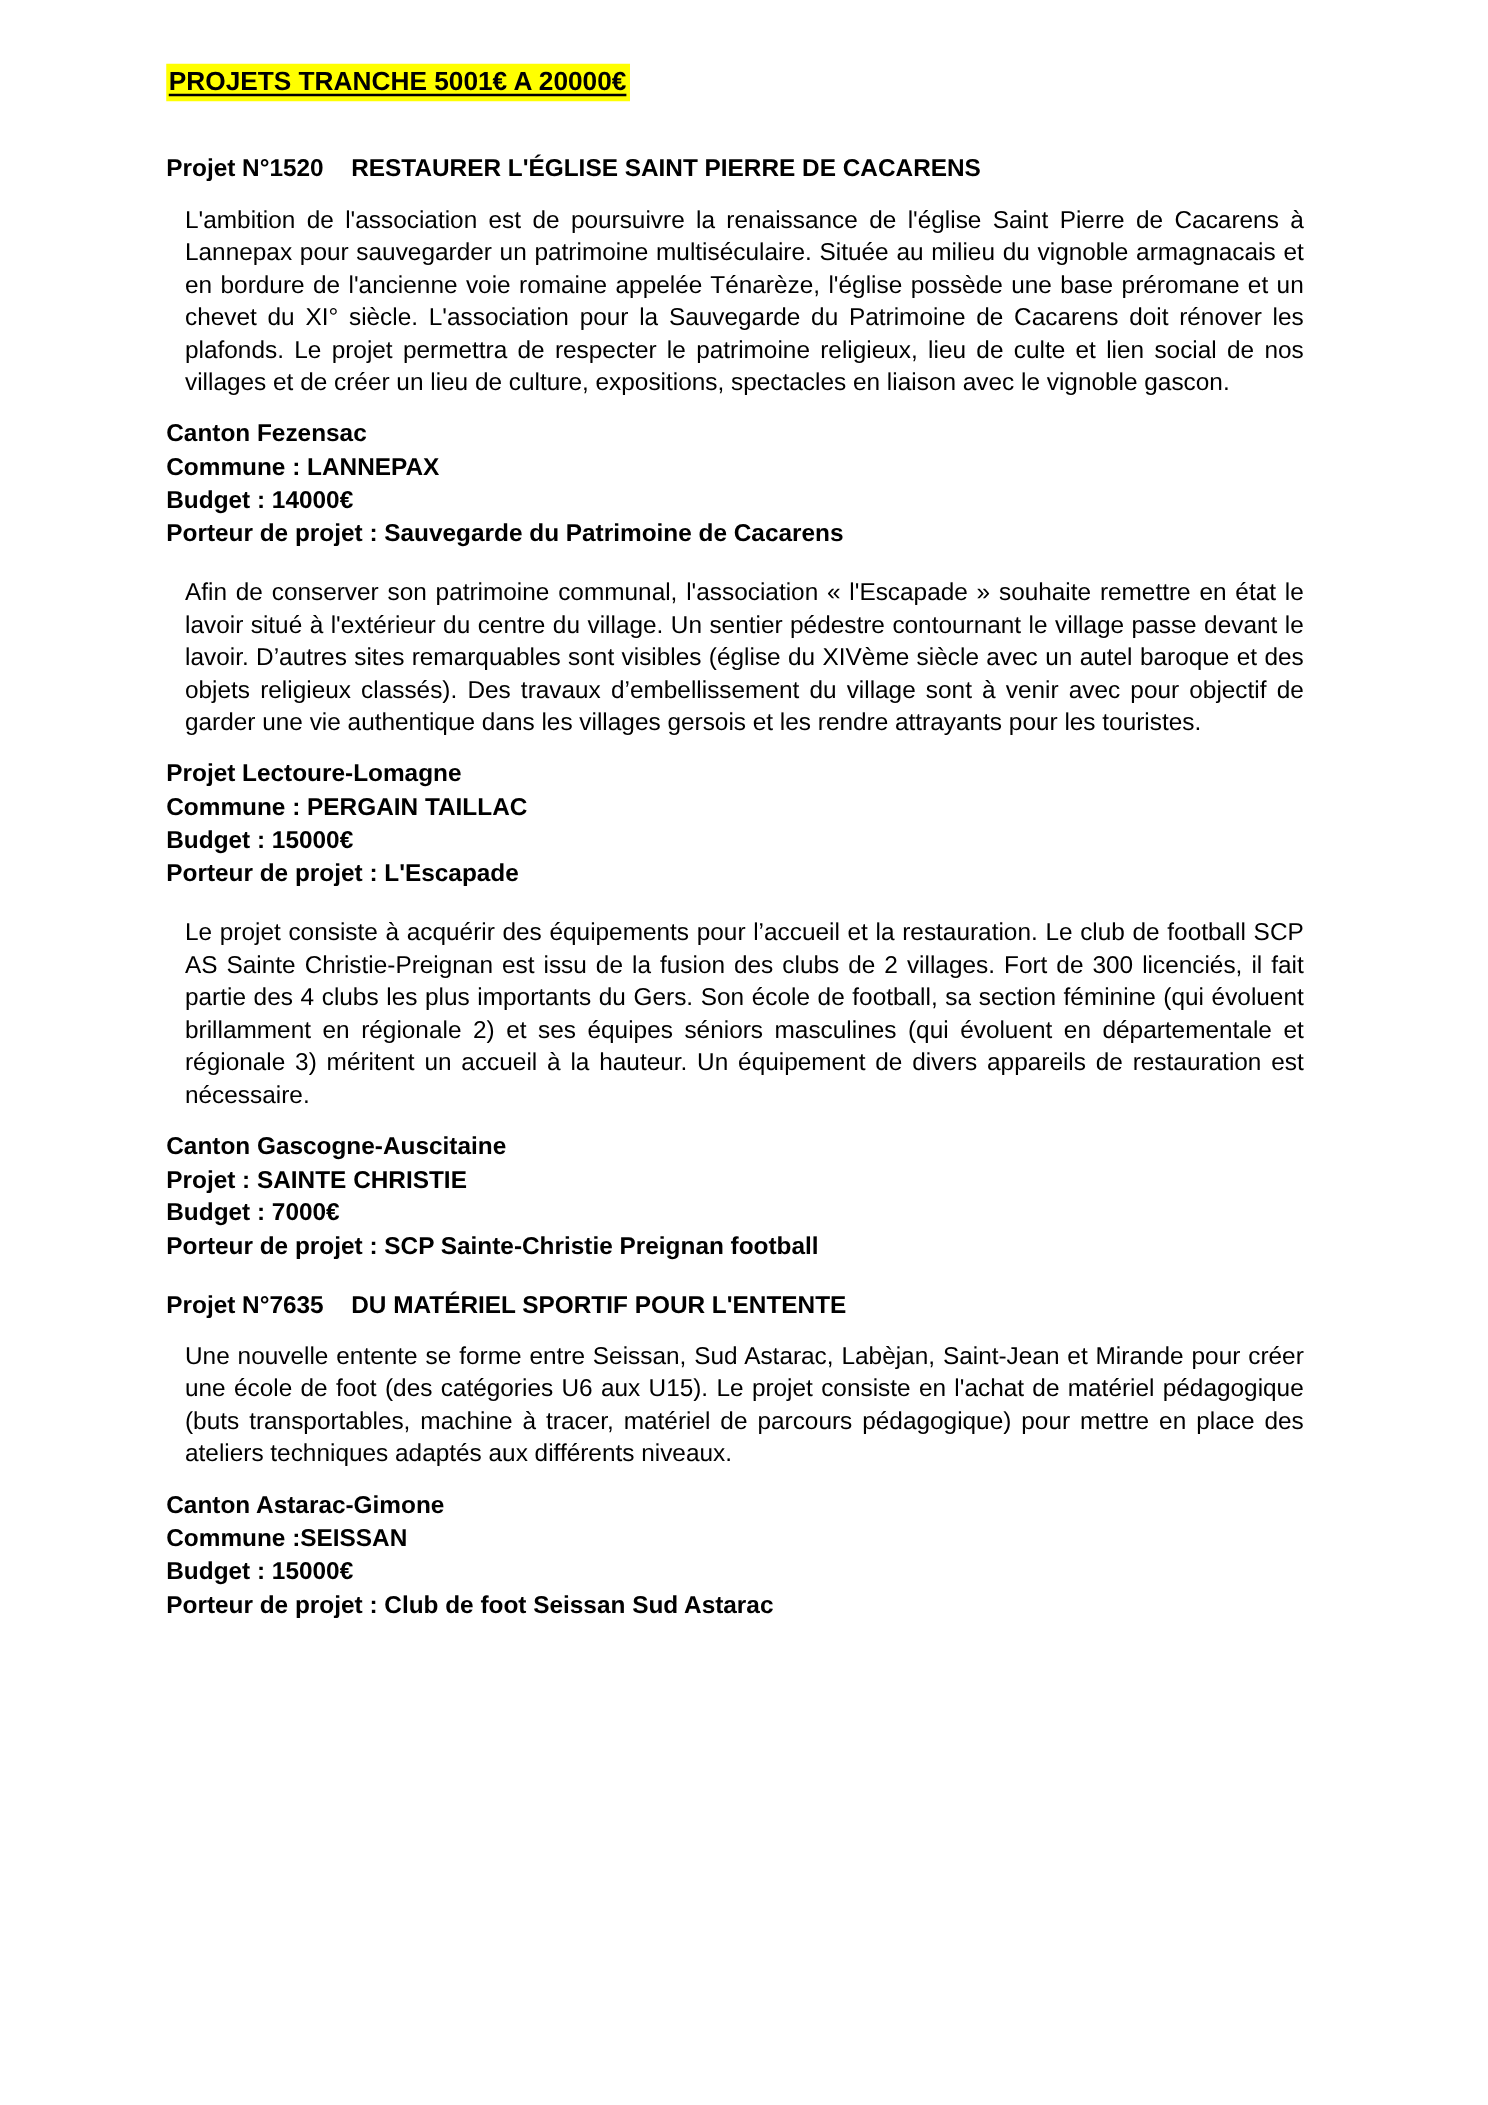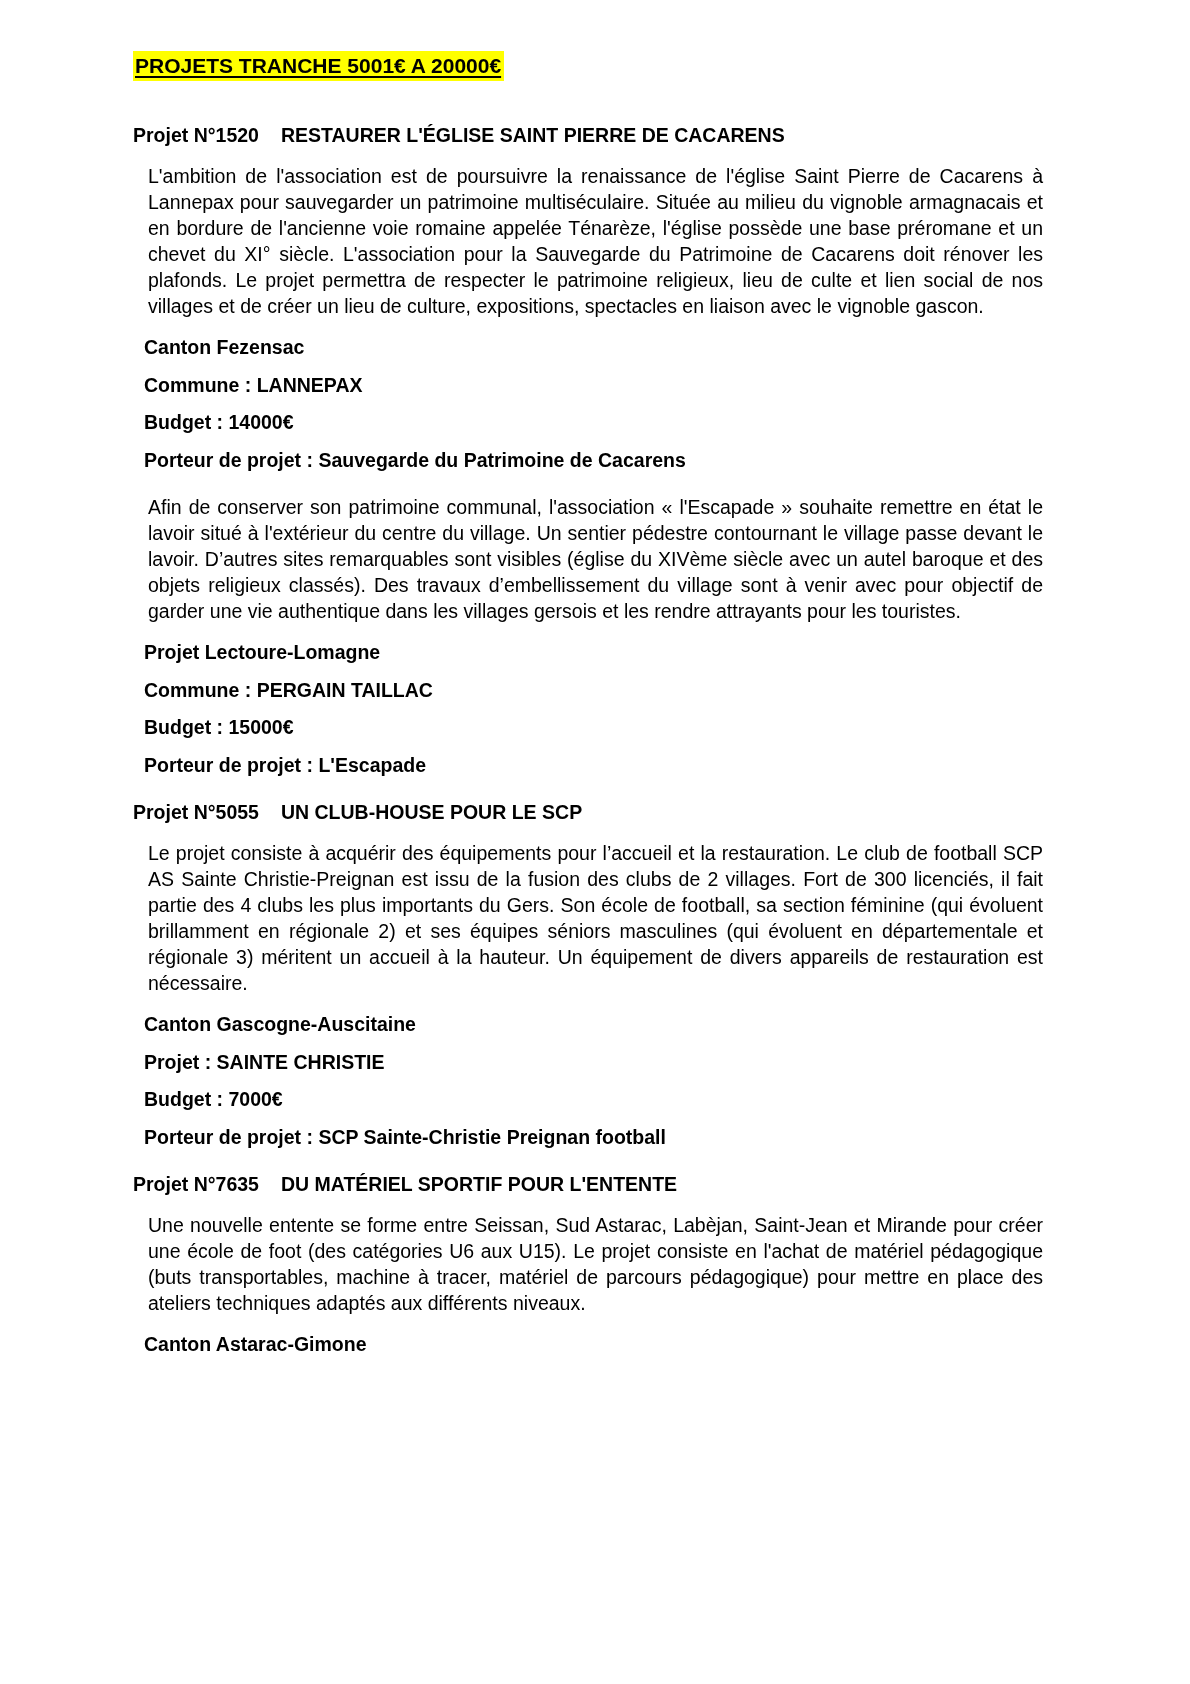--- a/index.html
+++ b/index.html
@@ -46,21 +46,21 @@
     text-align: right;
   }
   .desc {
     margin: 15px;
     font-size: 19.5px;
     font-weight: normal;
     line-height: 26px;
     text-align: justify;
   }
   .meta {
-    margin: 11px;
+    margin: 0;
     font-size: 19.5px;
     font-weight: bold;
     line-height: 26.5px;
   }
   .page-footer {
     position: absolute;
     top: 1476px;
     left: 0;
     width: 100%;
     text-align: center;
@@ -87,21 +87,20 @@
 
   <section class="project">
     <p class="desc">Afin de conserver son patrimoine communal, l'association « l'Escapade » souhaite remettre en état le lavoir situé à l'extérieur du centre du village. Un sentier pédestre contournant le village passe devant le lavoir. D’autres sites remarquables sont visibles (église du XIVème siècle avec un autel baroque et des objets religieux classés). Des travaux d’embellissement du village sont à venir avec pour objectif de garder une vie authentique dans les villages gersois et les rendre attrayants pour les touristes.</p>
     <p class="meta">Projet Lectoure-Lomagne</p>
     <p class="meta">Commune : PERGAIN TAILLAC</p>
     <p class="meta">Budget : 15000€</p>
     <p class="meta">Porteur de projet : L'Escapade</p>
   </section>
 
   <section class="project">
-    <h2 class="project-heading"><span>Projet N°5055</span><span class="ptitle">UN CLUB-HOUSE POUR LE SCP</span></h2>
     <p class="desc">Le projet consiste à acquérir des équipements pour l’accueil et la restauration. Le club de football SCP AS Sainte Christie-Preignan est issu de la fusion des clubs de 2 villages. Fort de 300 licenciés, il fait partie des 4 clubs les plus importants du Gers. Son école de football, sa section féminine (qui évoluent brillamment en régionale 2) et ses équipes séniors masculines (qui évoluent en départementale et régionale 3) méritent un accueil à la hauteur. Un équipement de divers appareils de restauration est nécessaire.</p>
     <p class="meta">Canton Gascogne-Auscitaine</p>
     <p class="meta">Projet : SAINTE CHRISTIE</p>
     <p class="meta">Budget : 7000€</p>
     <p class="meta">Porteur de projet : SCP Sainte-Christie Preignan football</p>
   </section>
 
   <section class="project">
     <h2 class="project-heading"><span>Projet N°7635</span><span class="ptitle">DU MATÉRIEL SPORTIF POUR L'ENTENTE</span></h2>
     <p class="desc">Une nouvelle entente se forme entre Seissan, Sud Astarac, Labèjan, Saint-Jean et Mirande pour créer une école de foot (des catégories U6 aux U15). Le projet consiste en l'achat de matériel pédagogique (buts transportables, machine à tracer, matériel de parcours pédagogique) pour mettre en place des ateliers techniques adaptés aux différents niveaux.</p>

